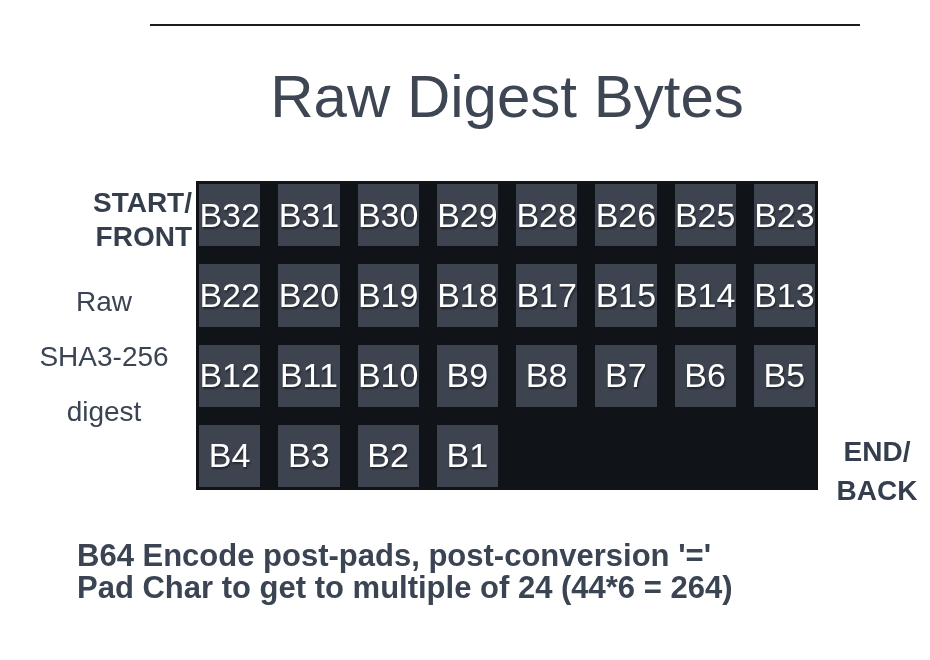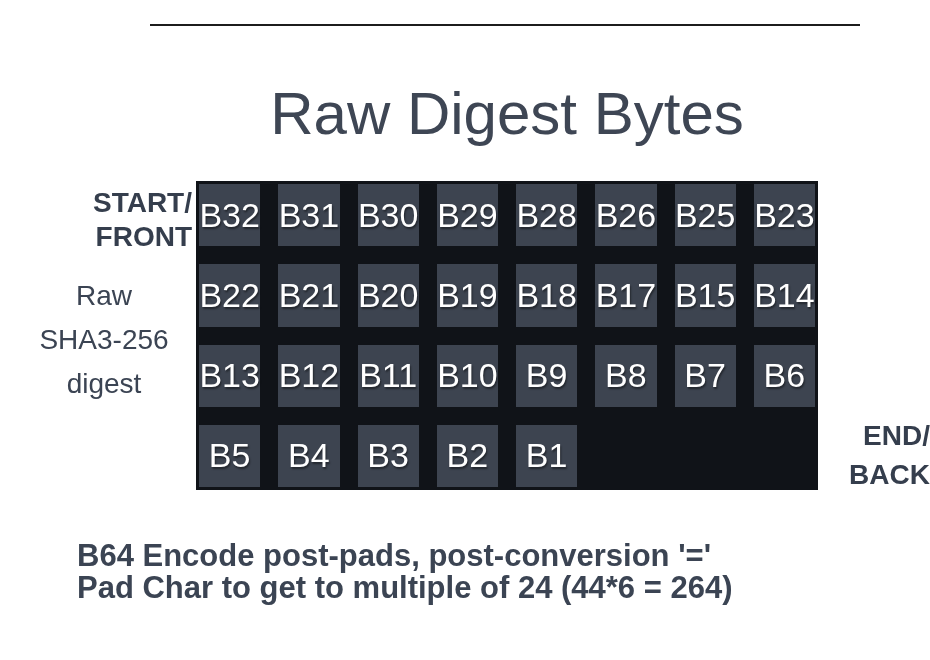--- a/index.html
+++ b/index.html
@@ -26,21 +26,20 @@
   .slide-title {
     position: absolute;
     left: 196px;
     top: 62px;
     width: 622px;
     text-align: center;
     font-size: 60px;
     font-weight: 400;
     color: #3e4654;
     white-space: nowrap;
-    margin-top: 17px;
   }
   .byte-grid {
     position: absolute;
     left: 196px;
     top: 181px;
     width: 622px;
     height: 309px;
     box-sizing: border-box;
     border: 3px solid #101318;
     background: #101318;
@@ -72,28 +71,28 @@
     font-size: 28px;
     line-height: 34px;
   }
   .digest-label {
     left: 16px;
     top: 274px;
     width: 176px;
     text-align: center;
     font-weight: 400;
     font-size: 28px;
-    line-height: 44px;
+    line-height: 55px;
     color: #3b4453;
   }
   .end-back-label {
     left: 824px;
-    top: 416px;
+    top: 432px;
     width: 106px;
-    text-align: right;
+    text-align: center;
     font-weight: 700;
     font-size: 28px;
     line-height: 39px;
   }
   .encoding-caption {
     position: absolute;
     left: 77px;
     top: 540px;
     width: 850px;
     font-weight: 700;
@@ -123,21 +122,20 @@
     <div class="byte-cell">B32</div>
     <div class="byte-cell">B31</div>
     <div class="byte-cell">B30</div>
     <div class="byte-cell">B29</div>
     <div class="byte-cell">B28</div>
     <div class="byte-cell">B26</div>
     <div class="byte-cell">B25</div>
 
     <div class="byte-cell">B23</div>
     <div class="byte-cell">B22</div>
-    <div class="byte-cell">B21</div>
     <div class="byte-cell">B20</div>
     <div class="byte-cell">B19</div>
     <div class="byte-cell">B18</div>
     <div class="byte-cell">B17</div>
 
     <div class="byte-cell">B15</div>
     <div class="byte-cell">B14</div>
     <div class="byte-cell">B13</div>
     <div class="byte-cell">B12</div>
     <div class="byte-cell">B11</div>

